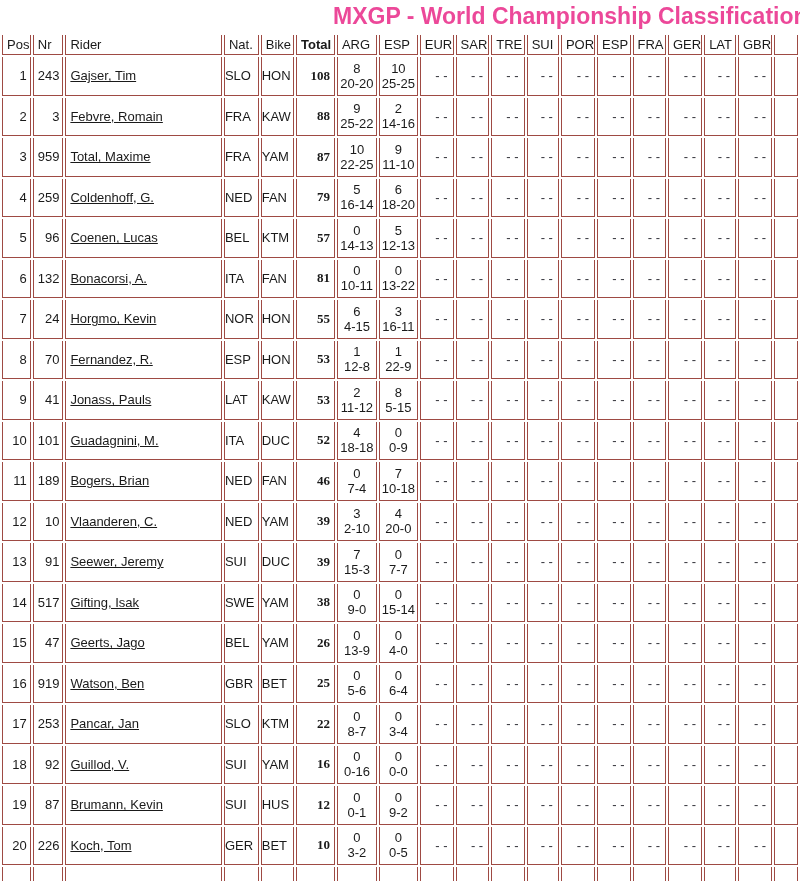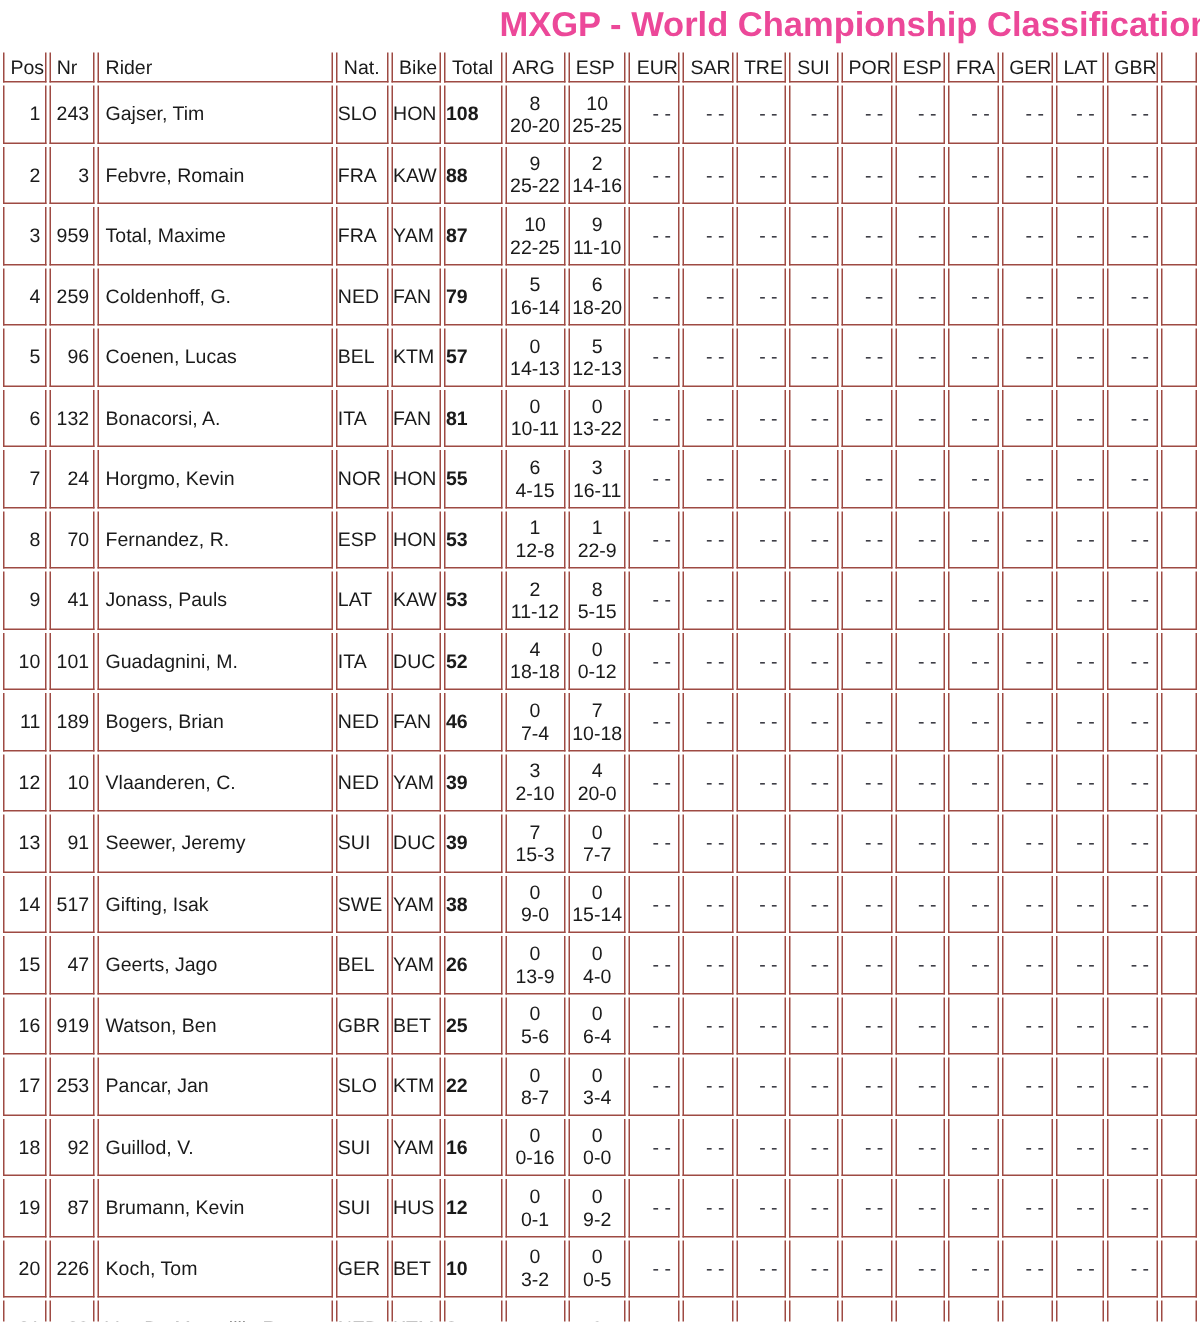--- a/index.html
+++ b/index.html
@@ -23,26 +23,26 @@
     border-bottom:1px solid var(--bc);
     border-top:none;
     font-size:13px;color:#1a1a1a;
     overflow:hidden;white-space:nowrap;
     padding:0;background:#fff;
   }
   th{
     height:20px;font-weight:normal;text-align:left;
     padding-left:4px;vertical-align:middle;
   }
-  th.c-total{font-weight:normal;margin-left:41px;}
+  th.c-total{font-weight:bold;margin-left:41px;}
   td{height:38.5px;vertical-align:middle;}
   td.c-pos,td.c-nr{text-align:right;padding-right:3px;}
-  td.c-rider{text-align:left;padding-left:4px;}
+  td.c-rider{text-align:left;padding-left:4px;text-decoration:underline;}
   td.c-nat,td.c-bike{text-align:left;}
-  td.c-total{text-align:left;padding-right:4px;font-weight:bold;}
+  td.c-total{text-align:right;padding-right:4px;font-weight:bold;font-family:Liberation Serif, serif;}
   td.c-gp2{text-align:center;line-height:15px;}
   td.c-gp2 .pts,.c-gp2 .moto{display:block;}
   td.c-round{text-align:right;padding-right:5px;color:#33333b;}
   
   col.w-pos{width:29px;} col.w-nr{width:32px;} col.w-rider{width:169px;}
   col.w-nat{width:36px;} col.w-bike{width:34px;} col.w-total{width:40px;}
   col.w-arg{width:42px;} col.w-esp{width:40px;}
   col.w-gp{width:34px;} col.w-lat{width:33px;} col.w-extra{width:30px;}
 </style>
 </head>
@@ -345,21 +345,21 @@
         <td class="c-rider">Guadagnini, M.</td>
         <td class="c-nat">ITA</td>
         <td class="c-bike">DUC</td>
         <td class="c-total">52</td>
         <td class="c-gp2">
           <span class="pts">4</span>
           <span class="moto">18-18</span>
         </td>
         <td class="c-gp2">
           <span class="pts">0</span>
-          <span class="moto">0-12</span>
+          <span class="moto">0-9</span>
         </td>
         <td class="c-round">- -</td>
         <td class="c-round">- -</td>
         <td class="c-round">- -</td>
         <td class="c-round">- -</td>
         <td class="c-round">- -</td>
         <td class="c-round">- -</td>
         <td class="c-round">- -</td>
         <td class="c-round">- -</td>
         <td class="c-round">- -</td>

